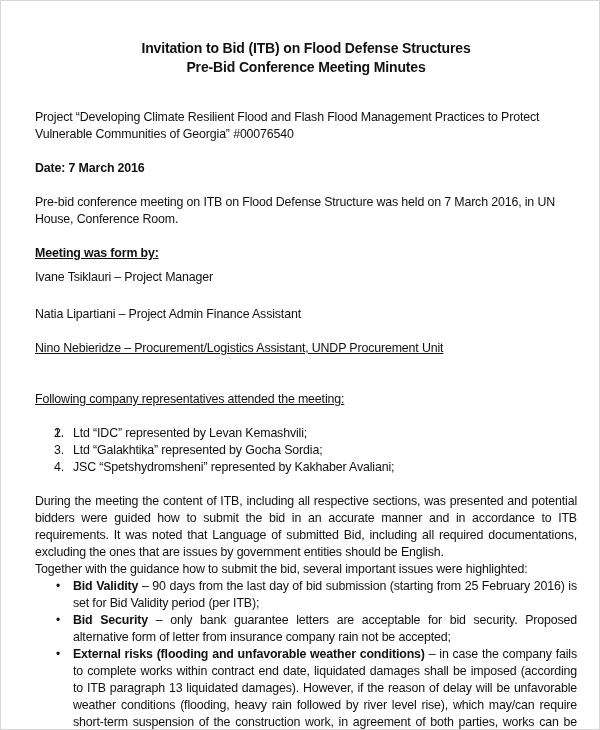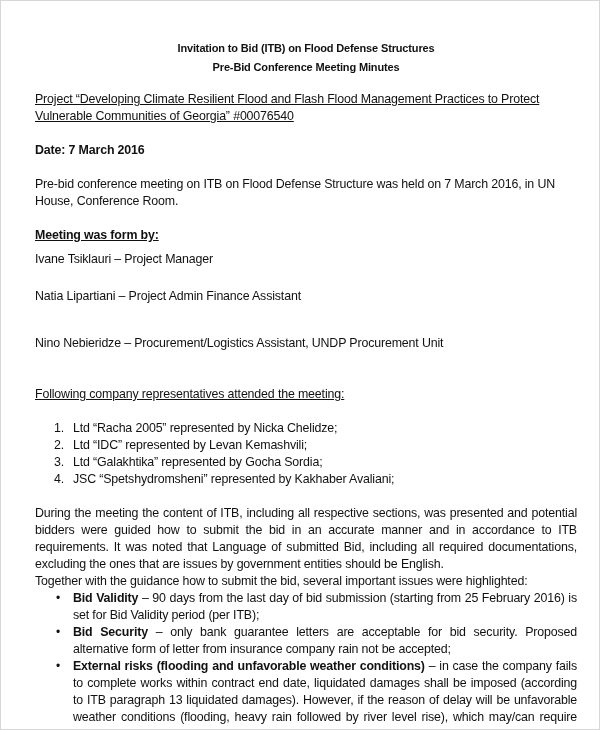--- a/index.html
+++ b/index.html
@@ -30,46 +30,45 @@
       left: 34px;
       top: 38px;
       width: 542px;
       font-size: 12.4px;
       line-height: 17px;
       letter-spacing: -0.15px;
     }
     .title {
       text-align: center;
       font-weight: bold;
-      font-size: 11px;
+      font-size: 14px;
       line-height: 19px;
       margin: 0;
     }
     p {
       margin: 0;
     }
     .project {
-      margin-top: 14px;
-      text-decoration: underline;
+      margin-top: 32px;
     }
     .date {
       margin-top: 17px;
       font-weight: bold;
     }
     .intro {
       margin-top: 17px;
     }
     .held-by-heading {
       margin-top: 17px;
       font-weight: bold;
       text-decoration: underline;
     }
     .person-1 { margin-top: 7px; }
     .person-2 { margin-top: 20px; }
-    .person-3 { margin-top: 30px; }
+    .person-3 { margin-top: 17px; text-decoration: underline; }
     .attended-heading {
       margin-top: 34px;
       text-decoration: underline;
     }
     ol.reps {
       list-style: none;
       margin: 17px 0 0 0;
       padding: 0;
     }
     ol.reps li {
@@ -123,21 +122,20 @@
     <p class="held-by-heading">Meeting was form by:</p>
     <p class="person-1">Ivane Tsiklauri – Project Manager</p>
     <p class="person-2">Natia Lipartiani – Project Admin Finance Assistant</p>
     <p class="person-3">Nino Nebieridze – Procurement/Logistics Assistant, UNDP Procurement Unit</p>
 
     <p class="attended-heading">Following company representatives attended the meeting:</p>
 
     <ol class="reps">
       <li>
         <span class="num">1.</span>
-        <span>Ltd “Racha 2005” represented by Nicka Chelidze;</span>
       </li>
       <li>
         <span class="num">2.</span>
         <span>Ltd “IDC” represented by Levan Kemashvili;</span>
       </li>
       <li>
         <span class="num">3.</span>
         <span>Ltd “Galakhtika” represented by Gocha Sordia;</span>
       </li>
       <li>

